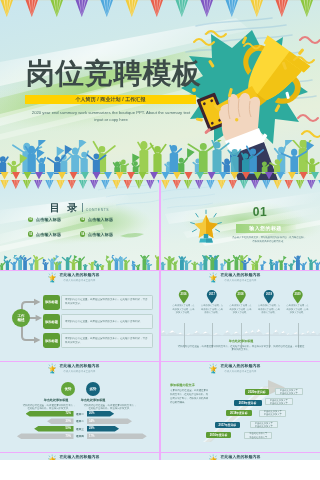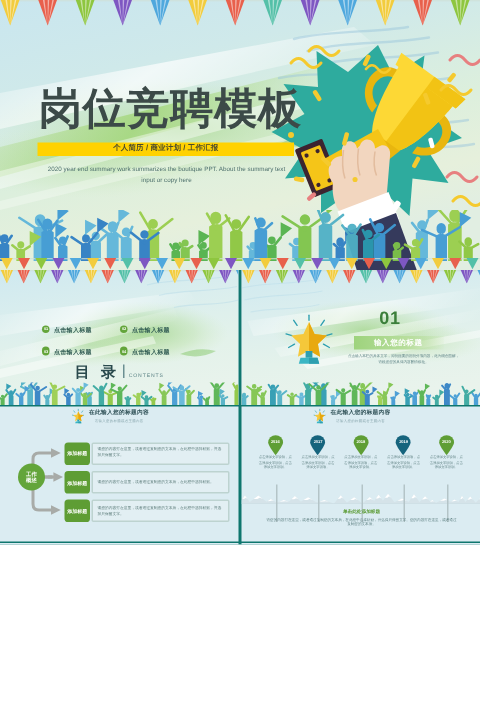--- a/index.html
+++ b/index.html
@@ -1,19 +1,19 @@
 <!DOCTYPE html>
 <html><head>
 <meta charset="utf-8">
 <title>PPT Template Preview</title>
 <style>
 *{margin:0;padding:0;box-sizing:border-box}
 html,body{width:320px;height:480px;overflow:hidden;background:#ffffff;
   font-family:"Liberation Sans",sans-serif;-webkit-font-smoothing:antialiased;}
-.page{position:relative;width:320px;height:363px;background:#0f766e;overflow:hidden;}
+.page{position:relative;width:320px;height:460px;background:#f0abfc;overflow:hidden;}
 
 
 .banner{position:relative;width:320px;height:180px;overflow:hidden;
   background:linear-gradient(170deg,#cfe6ee 0%,#d7e9ee 25%,#e4f0e4 55%,#eef4e2 75%,#e7f1ea 100%);}
 .bn-svg{position:absolute;left:0;top:0;width:320px;height:180px;}
 .bn-title{position:absolute;left:26px;top:59px;font-size:28.6px;font-weight:700;
   color:#3c4a48;letter-spacing:0.6px;line-height:1;white-space:nowrap;}
 .bn-band{position:absolute;left:25px;top:95px;width:171px;height:9px;background:#ffd200;}
 .bn-sub{position:absolute;left:25px;top:95px;width:171px;height:9px;line-height:9px;
   text-align:center;font-size:5px;color:#4a4a2c;font-weight:700;letter-spacing:.1px;}
@@ -31,21 +31,21 @@
 .slide{position:relative;width:159px;height:90px;overflow:hidden;background:#dbecf2;}
 .slide.s2{margin-left:2px;}
 .row{margin-bottom:1px;}
 
 
 .abs{position:absolute;left:0;top:0;width:100%;height:100%;}
 
 .toc-bunt{position:absolute;left:0;top:0;width:159px;height:9px;}
 .toc-crowd{position:absolute;left:0;bottom:0;width:159px;height:15px;opacity:.92;}
 .toc-head{position:absolute;left:0;right:0;top:21px;display:flex;align-items:baseline;
-  justify-content:center;margin-top:40px;}
+  justify-content:center;}
 .toc-h{font-size:10px;font-weight:700;color:#2a4a4d;letter-spacing:2.4px;}
 .toc-bar{display:inline-block;width:1px;height:9px;background:#6b8f92;margin:0 3px 0 2px;
   position:relative;top:1px;}
 .toc-hs{font-size:3.4px;color:#5f8688;letter-spacing:.6px;}
 .toc-grid{position:absolute;left:28px;top:37px;width:104px;display:flex;flex-wrap:wrap;
   row-gap:9px;column-gap:0;}
 .toc-it{width:52px;display:flex;align-items:center;gap:2.6px;}
 .toc-n{width:5.4px;height:5.4px;border-radius:50%;background:#63a53a;color:#fff;font-size:2.6px;
   display:flex;align-items:center;justify-content:center;flex:none;font-weight:700;}
 .toc-l{font-size:4px;font-weight:700;color:#2f5a52;letter-spacing:.2px;}

